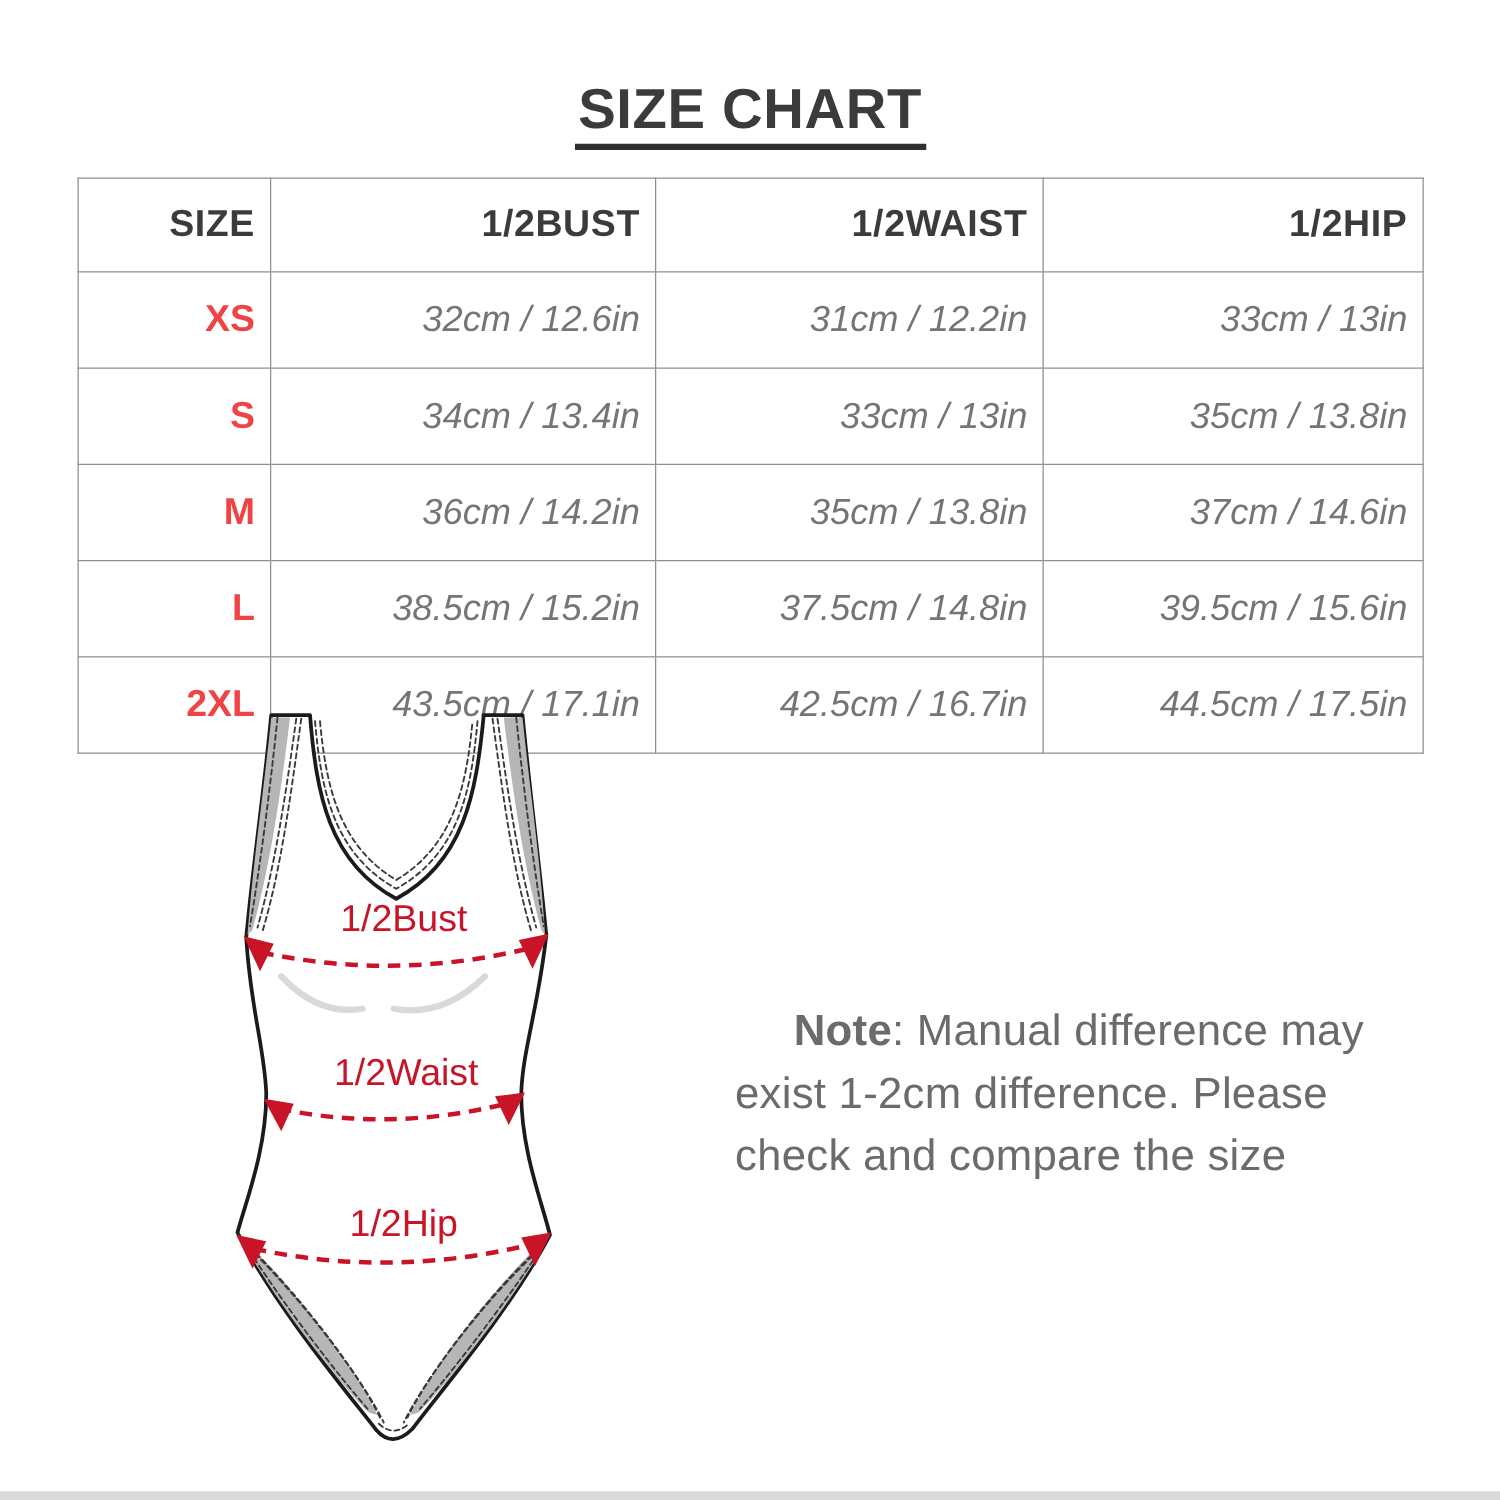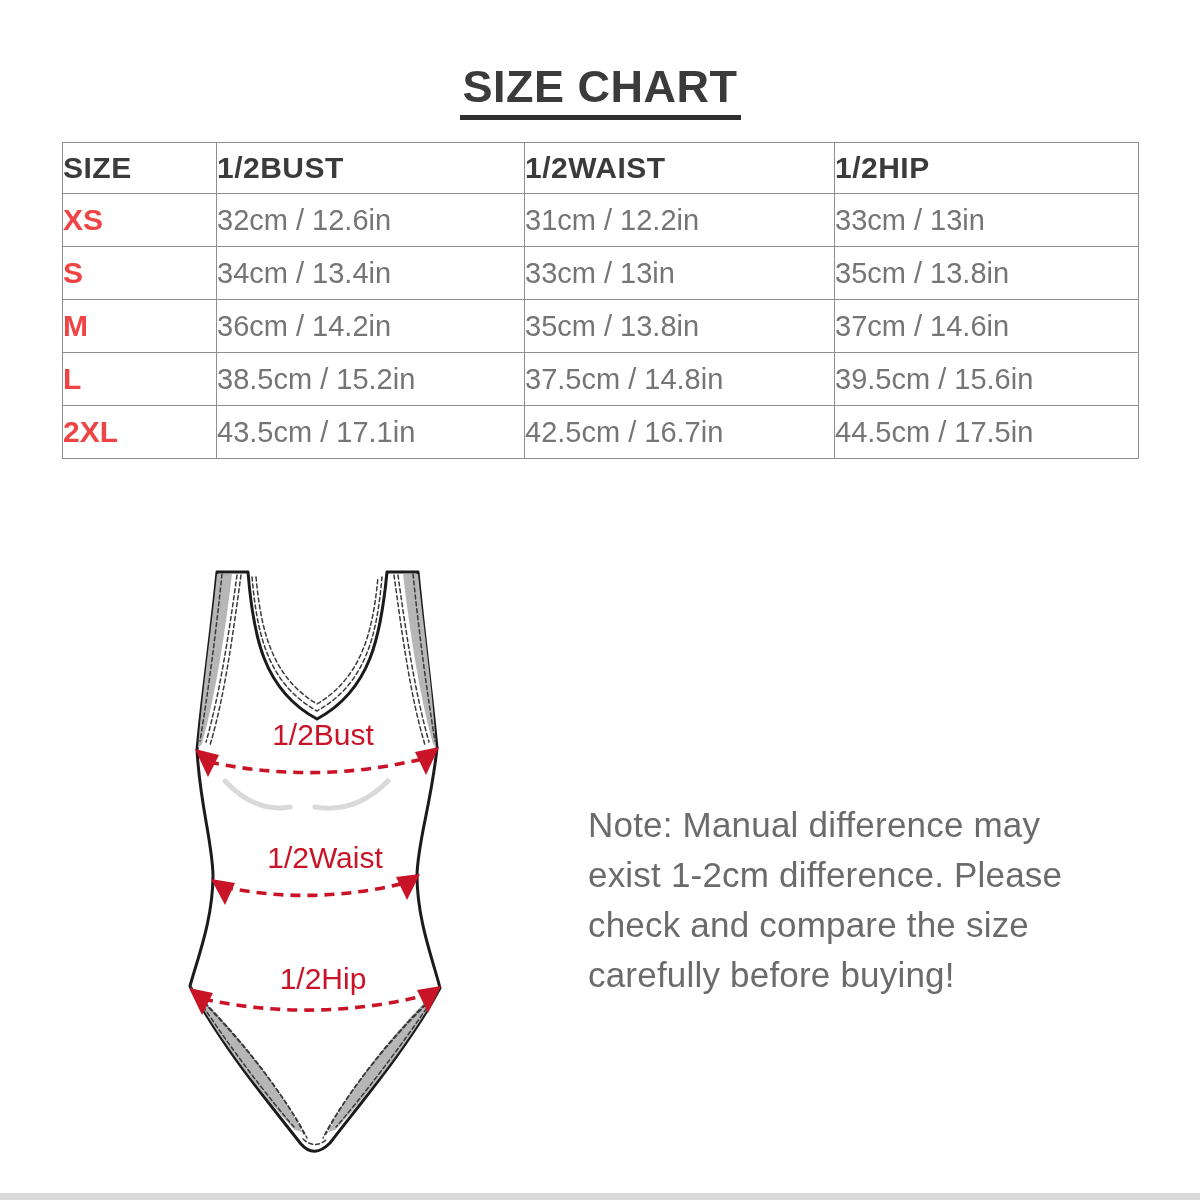--- a/index.html
+++ b/index.html
@@ -7,36 +7,36 @@
         font-family:"Liberation Sans",sans-serif;}
 
   
   .title-wrap{position:absolute;top:63px;left:0;width:100%;text-align:center;}
   .title{display:inline-block;margin:0;font-size:45px;line-height:1.05;font-weight:700;
          color:#3b3b3b;letter-spacing:0.5px;padding:0 3px 5px 3px;border-bottom:5px solid #2f2f2f;}
 
   
   .size-table{position:absolute;left:62px;top:142px;width:1076px;border-collapse:collapse;
               table-layout:fixed;}
-  .size-table th,.size-table td{border:1px solid #8f8f8f;text-align:left;vertical-align:middle;
-              padding:0;overflow:hidden;}
+  .size-table th,.size-table td{border:1px solid #8f8f8f;text-align:right;vertical-align:middle;
+              padding:12px;overflow:hidden;}
   .size-table th{height:50px;font-size:30px;font-weight:700;color:#3b3b3b;letter-spacing:0.5px;}
   .size-table td{height:52px;}
   .cell-size{font-size:30px;font-weight:700;color:#ef4444;}
-  .cell-val{font-size:29px;font-weight:400;color:#757575;}
+  .cell-val{font-size:29px;font-weight:400;color:#757575;font-style:italic;}
   col.c0{width:154px;} col.c1{width:308px;} col.c2{width:310px;} col.c3{width:304px;}
 
   
   .diagram{position:absolute;left:175px;top:565px;}
   .measure-label{font-size:30px;}
 
   
   .note{position:absolute;left:588px;top:800px;width:580px;font-size:35px;line-height:50px;
         color:#6b6b6b;letter-spacing:0.2px;}
-  .note b{font-weight:400;}
+  .note b{font-weight:700;margin-left:47px;}
 
   
   .bottom-strip{position:absolute;left:0;bottom:0;width:100%;height:7px;background:#dadada;}
 </style>
 </head>
 <body>
 
 <div class="page">
 
   <div class="title-wrap">
@@ -147,18 +147,17 @@
         <text x="150" y="303" font-size="30">1/2Waist</text>
         <text x="148" y="424" font-size="30">1/2Hip</text>
       </g>
     </g>
   </svg>
 
   <div class="note">
     <div class="note-line"><b>Note</b><span>: Manual difference may</span></div>
     <div class="note-line">exist 1-2cm difference. Please</div>
     <div class="note-line">check and compare the size</div>
-    <div class="note-line">carefully before buying!</div>
   </div>
 
   <div class="bottom-strip"></div>
 
 </div>
 
 </body></html>

